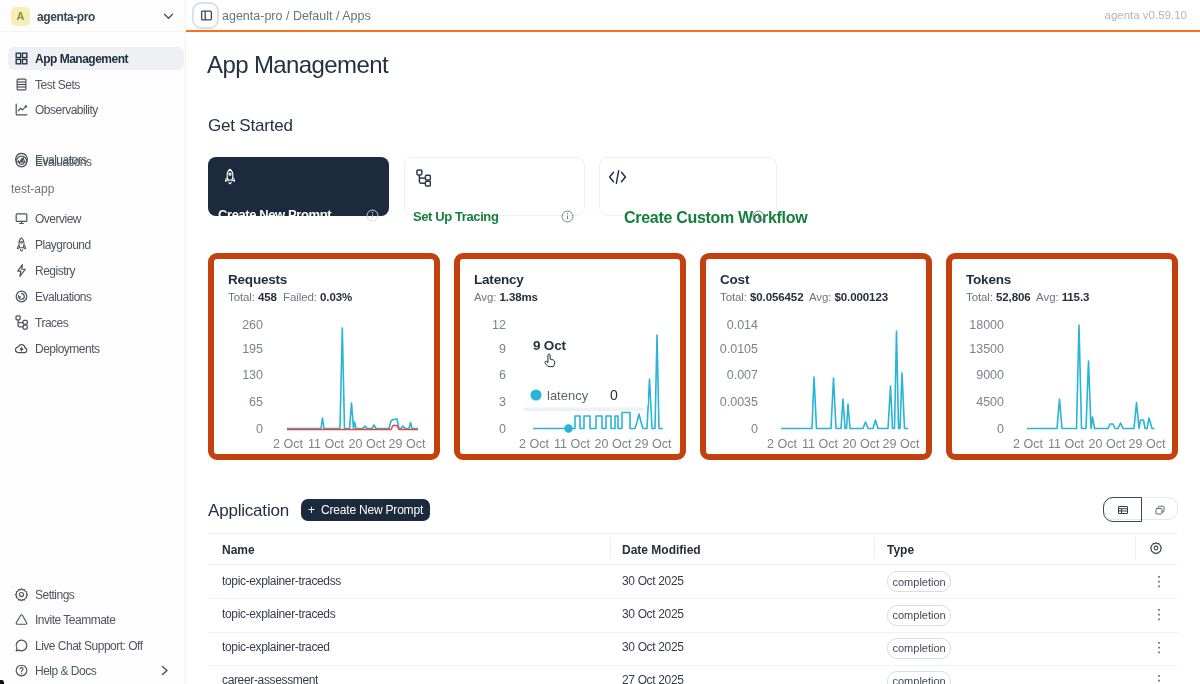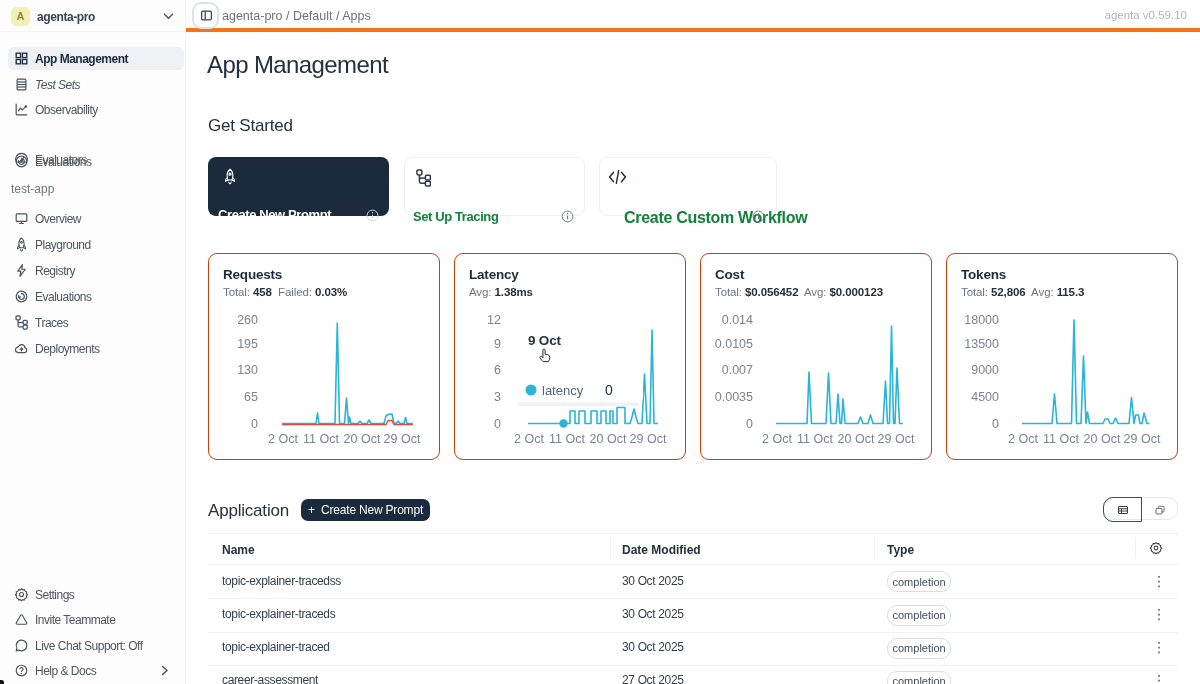--- a/index.html
+++ b/index.html
@@ -11,37 +11,37 @@
 #side .hdr { position:absolute; left:0; top:0; width:185px; height:32px; border-bottom:1px solid #f1f3f4; }
 .avatar { position:absolute; left:11px; top:7px; width:19px; height:19px; border-radius:5px; background:#f6efb4; color:#8e8650; font-size:11px; font-weight:bold; text-align:center; line-height:19px; }
 .wsname { position:absolute; left:37px; top:10px; font-size:12px; letter-spacing:-0.4px; font-weight:bold; color:#374450; }
 .menu-item { position:absolute; left:8px; width:176px; height:23px; }
 .menu-item .ic { position:absolute; left:6px; top:4px; width:15px; height:15px; }
 .menu-item .lb { position:absolute; left:27px; top:5px; font-size:12px; letter-spacing:-0.5px; color:#4c5660; white-space:nowrap; }
 .menu-item.sel { background:#eef0f4; border-radius:6px; }
 .menu-item.sel .lb { color:#1c2c3e; font-weight:bold; }
 .grplabel { position:absolute; left:11px; font-size:12px; color:#6b7682; }
 
-#topbar { position:absolute; left:186px; top:0; width:1014px; height:32px; border-bottom:4px solid #f97316; background:#fff;text-align:right; }
+#topbar { position:absolute; left:186px; top:0; width:1014px; height:32px; border-bottom:2px solid #f97316; background:#fff;text-align:right; }
 #togglering { position:absolute; left:6px; top:2px; width:27px; height:27px; border:2px solid #dbe1e6; border-radius:9px; background:#fff; }
 .crumb { position:absolute; left:36px; top:9px; font-size:12.5px; color:#68737e; }
 .version { position:absolute; right:13px; top:9px; font-size:11.5px; color:#b0b6bd; }
 
 h1.title { position:absolute; left:207px; top:51px; font-size:24px; letter-spacing:-0.6px; font-weight:normal; color:#24313f; }
 h2.section { position:absolute; font-size:17px; font-weight:normal; letter-spacing:-0.2px; color:#24313f; }
 
 .gscard { position:absolute; top:157px; width:181px; height:59px; border-radius:8px; }
 .gscard.dark { background:#1b2a3c; }
 .gscard.lite { background:#fff; border:1px solid #eef0f2; }
 .gscard .label { position:absolute; left:10px; top:51px; font-size:13px; letter-spacing:-0.4px; font-weight:bold; white-space:nowrap; }
 .gscard.dark .label { color:#fff; top:50px; }
 .gscard.lite .label { color:#15803d; }
 .gscard .info { position:absolute; top:50px; }
 
-.stat { position:absolute; top:253px; width:232px; height:207px; background:#fff; border:1px solid #c2410c; border-radius:9px; }
+.stat { position:absolute; top:253px; width:232px; height:207px; background:#fff; border:6px solid #c2410c; border-radius:9px; }
 .stat .t { position:absolute; left:14px; top:12.5px; font-size:13.5px; letter-spacing:-0.2px; font-weight:bold; color:#1c2c3e; }
 .stat .sub { position:absolute; left:14px; top:31.5px; font-size:11.5px; letter-spacing:-0.1px; color:#6b7682; }
 .stat .sub b { color:#25303c; }
 .stat svg { position:absolute; left:0; top:0; }
 .newbtn { position:absolute; left:301px; top:499px; width:129px; height:22px; background:#1b2a3c; border-radius:7px; color:#fff; font-size:12px; letter-spacing:-0.2px; line-height:22px; text-align:center; }
 .searchbox { position:absolute; left:777px; top:499px; width:318px; height:21px; border:1px solid #dfe3e7; border-radius:6px; background:#fff; }
 .searchbox .ph { position:absolute; left:11px; top:4px; font-size:12.5px; color:#c3c9cf; }
 .seg { position:absolute; left:1103px; top:497px; width:75px; height:23px; border:1px solid #e4e8eb; border-radius:10px; background:#fff; }
 .seg .selbox { position:absolute; left:-1px; top:-1px; width:39px; height:25px; border:1.5px solid #3c4854; border-radius:10px 0 0 10px; }
 
@@ -68,21 +68,21 @@
 
     <div class="menu-item sel" style="top:47px;">
       <svg class="ic" viewBox="0 0 24 24" fill="none" stroke="#1c2c3e" stroke-width="2.1">
           <rect x="3.5" y="3.5" width="7" height="7"></rect>
           <rect x="13.5" y="3.5" width="7" height="7"></rect>
           <rect x="3.5" y="13.5" width="7" height="7"></rect>
           <rect x="13.5" y="13.5" width="7" height="7"></rect>
         </svg>
       <div class="lb">App Management</div>
     </div>
-    <div class="menu-item" style="top:73px;font-style:italic;">
+    <div class="menu-item" style="top:73px;">
       <svg class="ic" viewBox="0 0 24 24" fill="none" stroke="#49525c" stroke-width="1.9">
           <rect x="5" y="3.5" width="14" height="17" rx="1.5"></rect>
           <line x1="5" y1="8" x2="19" y2="8"></line>
           <line x1="5" y1="12" x2="19" y2="12"></line>
           <line x1="5" y1="16" x2="19" y2="16"></line>
         </svg>
       <div class="lb">Test Sets</div>
     </div>
     <div class="menu-item" style="top:98px;">
       <svg class="ic" viewBox="0 0 24 24" fill="none" stroke="#49525c" stroke-width="1.9" stroke-linecap="round" stroke-linejoin="round">

